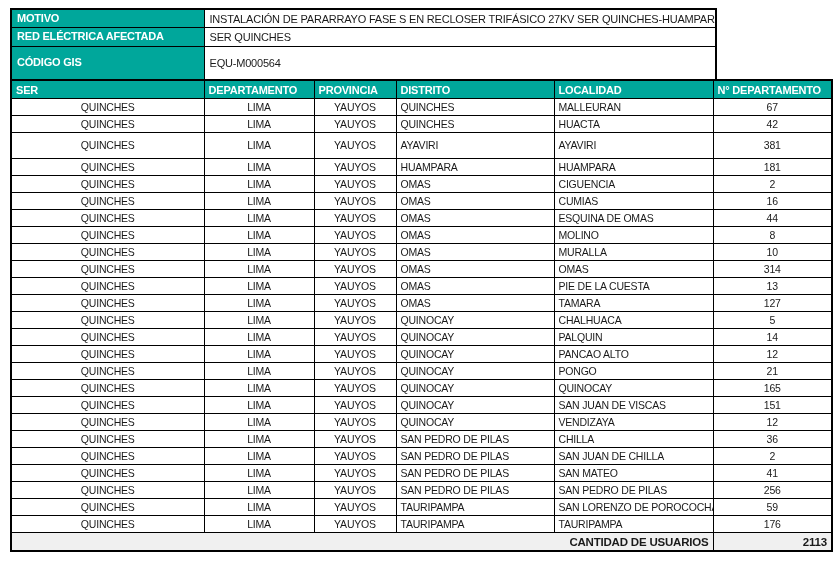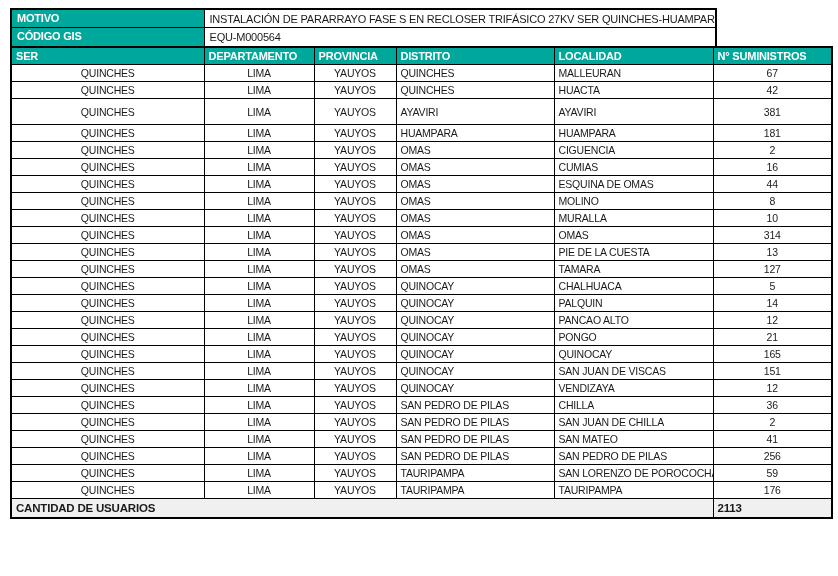--- a/index.html
+++ b/index.html
@@ -63,37 +63,41 @@
     white-space: nowrap;
   }
   .main-table tbody tr:nth-child(3) td { height: 26px; }
   .main-table td.center { text-align: center; }
   .main-table td.left { text-align: left; }
   .main-table tfoot td {
     background: var(--total-bg);
     font-weight: bold;
     font-size: 11.5px;
     height: 19px;
-    text-align: left;
+    text-align: right;
   }
 </style>
 </head>
 <body>
 
 <div class="page">
 
   <table class="info-table">
     <colgroup>
       <col style="width:193px">
       <col style="width:512px">
     </colgroup>
     <tbody>
       <tr>
         <td class="lbl">MOTIVO</td>
         <td class="val">INSTALACIÓN DE PARARRAYO FASE S EN RECLOSER TRIFÁSICO 27KV SER QUINCHES-HUAMPARÁ</td>
+      </tr>
+      <tr>
+        <td class="lbl">RED ELÉCTRICA AFECTADA</td>
+        <td class="val">SER QUINCHES</td>
       </tr>
       <tr>
         <td class="lbl">CÓDIGO GIS</td>
         <td class="val">EQU-M000564</td>
       </tr>
     </tbody>
   </table>
 
   <table class="main-table">
     <colgroup>
@@ -104,21 +108,21 @@
       <col style="width:159px">
       <col style="width:119px">
     </colgroup>
     <thead>
       <tr>
         <th>SER</th>
         <th>DEPARTAMENTO</th>
         <th>PROVINCIA</th>
         <th>DISTRITO</th>
         <th>LOCALIDAD</th>
-        <th>N° SUMINISTROS</th>
+        <th>N° DEPARTAMENTO</th>
       </tr>
     </thead>
     <tbody id="rows">
         <tr>
           <td class="center">QUINCHES</td>
           <td class="center">LIMA</td>
           <td class="center">YAUYOS</td>
           <td class="left">QUINCHES</td>
           <td class="left">MALLEURAN</td>
           <td class="center">67</td>

